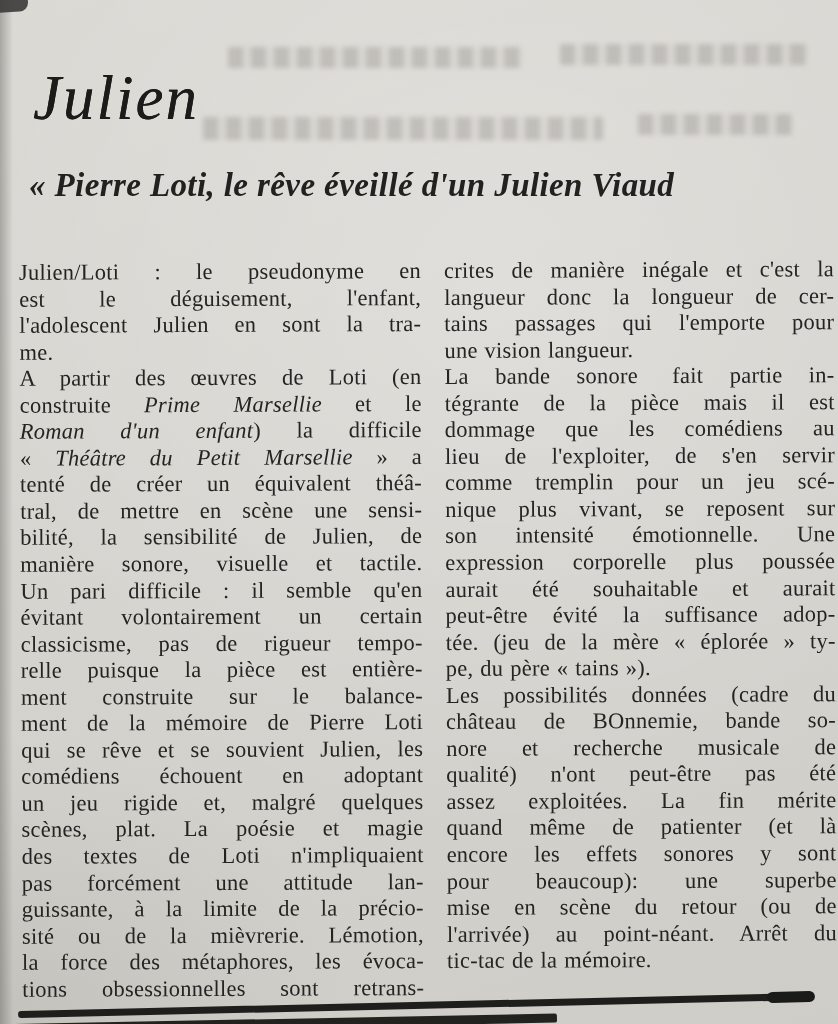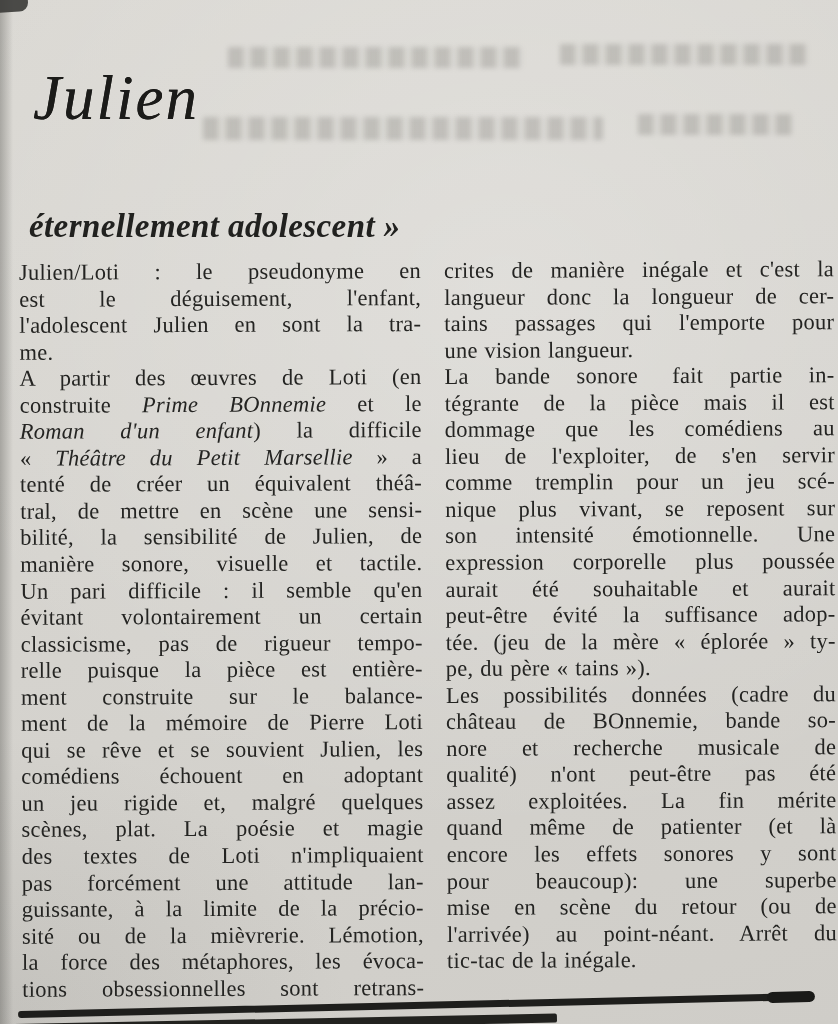--- a/index.html
+++ b/index.html
@@ -80,30 +80,30 @@
   <div class="edge-shadow-left"></div>
   <div class="corner-mark"></div>
 
   <div class="ghost g1"></div>
   <div class="ghost g2"></div>
   <div class="ghost g3"></div>
   <div class="ghost g4"></div>
 
   <h1 class="title">Julien</h1>
 
-  <h2 class="subtitle"><br><span>éternellement adolescent »</span></h2>
+  <h2 class="subtitle"><span>« Pierre Loti, le rêve éveillé d'un Julien Viaud</span><br></h2>
 
   <div class="columns">
     <div class="col left-col">
         <div class="line"><span>Julien/Loti : le pseudonyme en</span></div>
         <div class="line"><span>est le déguisement, l'enfant,</span></div>
         <div class="line"><span>l'adolescent Julien en sont la tra-</span></div>
         <div class="line flush"><span>me.</span></div>
         <div class="line"><span>A partir des œuvres de Loti (en</span></div>
-        <div class="line"><span>construite </span><i>Prime BOnnemie</i><span> et le</span></div>
+        <div class="line"><span>construite </span><i>Prime Marsellie</i><span> et le</span></div>
         <div class="line"><span></span><i>Roman d'un enfant</i><span>) la difficile</span></div>
         <div class="line"><span>« </span><i>Théâtre du Petit Marsellie</i><span> » a</span></div>
         <div class="line"><span>tenté de créer un équivalent théâ-</span></div>
         <div class="line"><span>tral, de mettre en scène une sensi-</span></div>
         <div class="line"><span>bilité, la sensibilité de Julien, de</span></div>
         <div class="line"><span>manière sonore, visuelle et tactile.</span></div>
         <div class="line"><span>Un pari difficile : il semble qu'en</span></div>
         <div class="line"><span>évitant volontairement un certain</span></div>
         <div class="line"><span>classicisme, pas de rigueur tempo-</span></div>
         <div class="line"><span>relle puisque la pièce est entière-</span></div>
@@ -140,20 +140,20 @@
         <div class="line"><span>Les possibilités données (cadre du</span></div>
         <div class="line"><span>château de BOnnemie, bande so-</span></div>
         <div class="line"><span>nore et recherche musicale de</span></div>
         <div class="line"><span>qualité) n'ont peut-être pas été</span></div>
         <div class="line"><span>assez exploitées. La fin mérite</span></div>
         <div class="line"><span>quand même de patienter (et là</span></div>
         <div class="line"><span>encore les effets sonores y sont</span></div>
         <div class="line"><span>pour beaucoup): une superbe</span></div>
         <div class="line"><span>mise en scène du retour (ou de</span></div>
         <div class="line"><span>l'arrivée) au point-néant. Arrêt du</span></div>
-        <div class="line flush"><span>tic-tac de la inégale.</span></div>
+        <div class="line flush"><span>tic-tac de la mémoire.</span></div>
       </div>
   </div>
 
   <div class="rule-main"></div>
   <div class="rule-secondary"></div>
 
 </div>
 
 </body></html>

